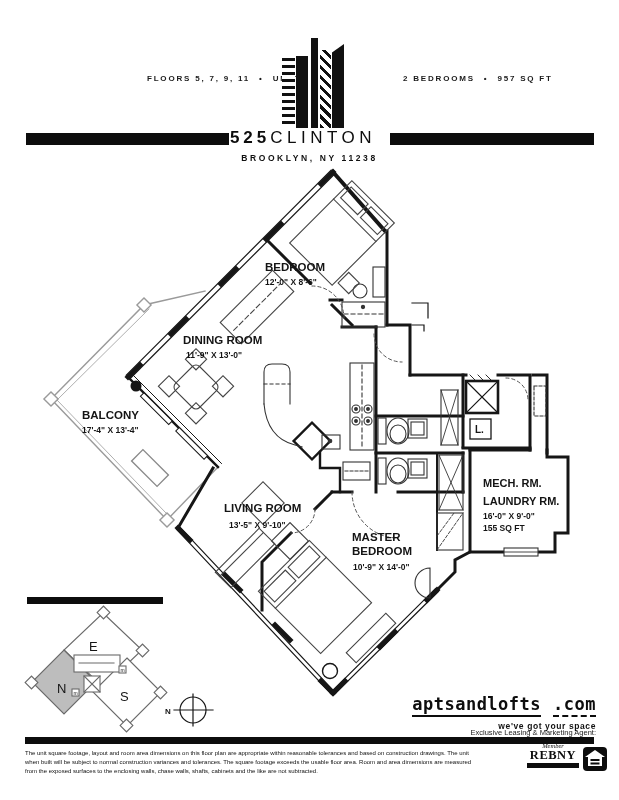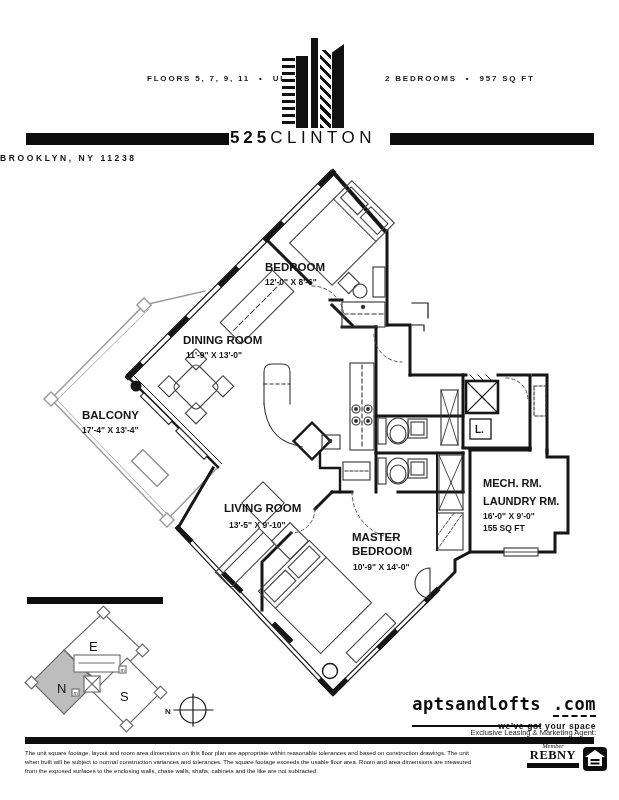--- a/index.html
+++ b/index.html
@@ -11,42 +11,42 @@
   .eyebrow .sep{margin:0 9px;}
   
   .tower{position:absolute;background:#111;}
   .ladder{position:absolute;background:repeating-linear-gradient(to bottom,#111 0 3px,#fff 3px 7px);}
   .chevron{position:absolute;background:repeating-linear-gradient(45deg,#111 0 3px,#fff 3px 7px);}
   .bar{position:absolute;background:#0d0d0d;}
   .logo-line{position:absolute;left:0;width:606px;text-align:center;top:128px;
              font-size:17px;letter-spacing:3px;color:#0d0d0d;white-space:nowrap;}
   .logo-line .num{font-weight:bold;letter-spacing:4px;}
   .logo-line .nam{font-weight:normal;letter-spacing:4.5px;}
-  .address{position:absolute;left:0;width:619px;text-align:left;top:153px;
+  .address{position:absolute;left:0;width:619px;text-align:center;top:153px;
            font-size:8.5px;font-weight:bold;letter-spacing:2.6px;}
   
   .agent-head{position:absolute;right:23px;top:684px;font-size:7.5px;color:#222;margin-top:44px;}
   .brand{position:absolute;right:23px;top:694px;font-family:"DejaVu Sans Mono","Liberation Mono",monospace;
          font-weight:bold;font-size:17px;letter-spacing:0.5px;color:#0d0d0d;white-space:nowrap;}
-  .brand .main{border-bottom:2.5px solid #0d0d0d;padding-bottom:11px;}
+  .brand .main{border-bottom:2.5px solid #0d0d0d;padding-bottom:1px;}
   .brand .tld{border-bottom:2.5px dashed #0d0d0d;padding-bottom:1px;margin-left:12px;}
   .tagline{position:absolute;right:23px;top:721px;font-size:8.5px;font-weight:bold;letter-spacing:0.6px;}
   .disclaimer{position:absolute;left:25px;top:749px;width:478px;font-size:6px;line-height:9px;color:#111;}
   .rebny{position:absolute;left:527px;top:743px;width:52px;text-align:center;color:#0d0d0d;}
   .rebny .member{font-family:"Liberation Serif","DejaVu Serif",serif;font-style:italic;font-size:6.5px;display:block;line-height:6px;}
   .rebny .name{font-family:"Liberation Serif","DejaVu Serif",serif;font-weight:bold;font-size:12.5px;letter-spacing:0.5px;line-height:13px;display:block;}
   .rebny .bbar{display:block;height:5px;background:#0d0d0d;margin-top:1px;}
 </style>
 </head>
 <body>
 
 <div class="abs eyebrow" style="left:100px;top:74px;">
   <span>FLOORS 5, 7, 9, 11</span><span class="sep">•</span><span>UNIT N</span>
 </div>
-<div class="abs eyebrow" style="left:338px;top:74px;text-align:right;">
+<div class="abs eyebrow" style="left:356px;top:74px;text-align:right;">
   <span>2 BEDROOMS</span><span class="sep">•</span><span>957 SQ FT</span>
 </div>
 
 <div class="abs" style="left:280px;top:36px;width:66px;height:92px;">
   <div class="ladder" style="left:2px;top:22px;width:13px;height:70px;"></div>
   <div class="tower" style="left:16px;top:20px;width:12px;height:72px;"></div>
   <div class="tower" style="left:31px;top:2px;width:7px;height:90px;"></div>
   <div class="chevron" style="left:40px;top:14px;width:11px;height:78px;"></div>
   <div class="tower" style="left:52px;top:8px;width:12px;height:84px;clip-path:polygon(0 10%,100% 0,100% 100%,0 100%);"></div>
 </div>

